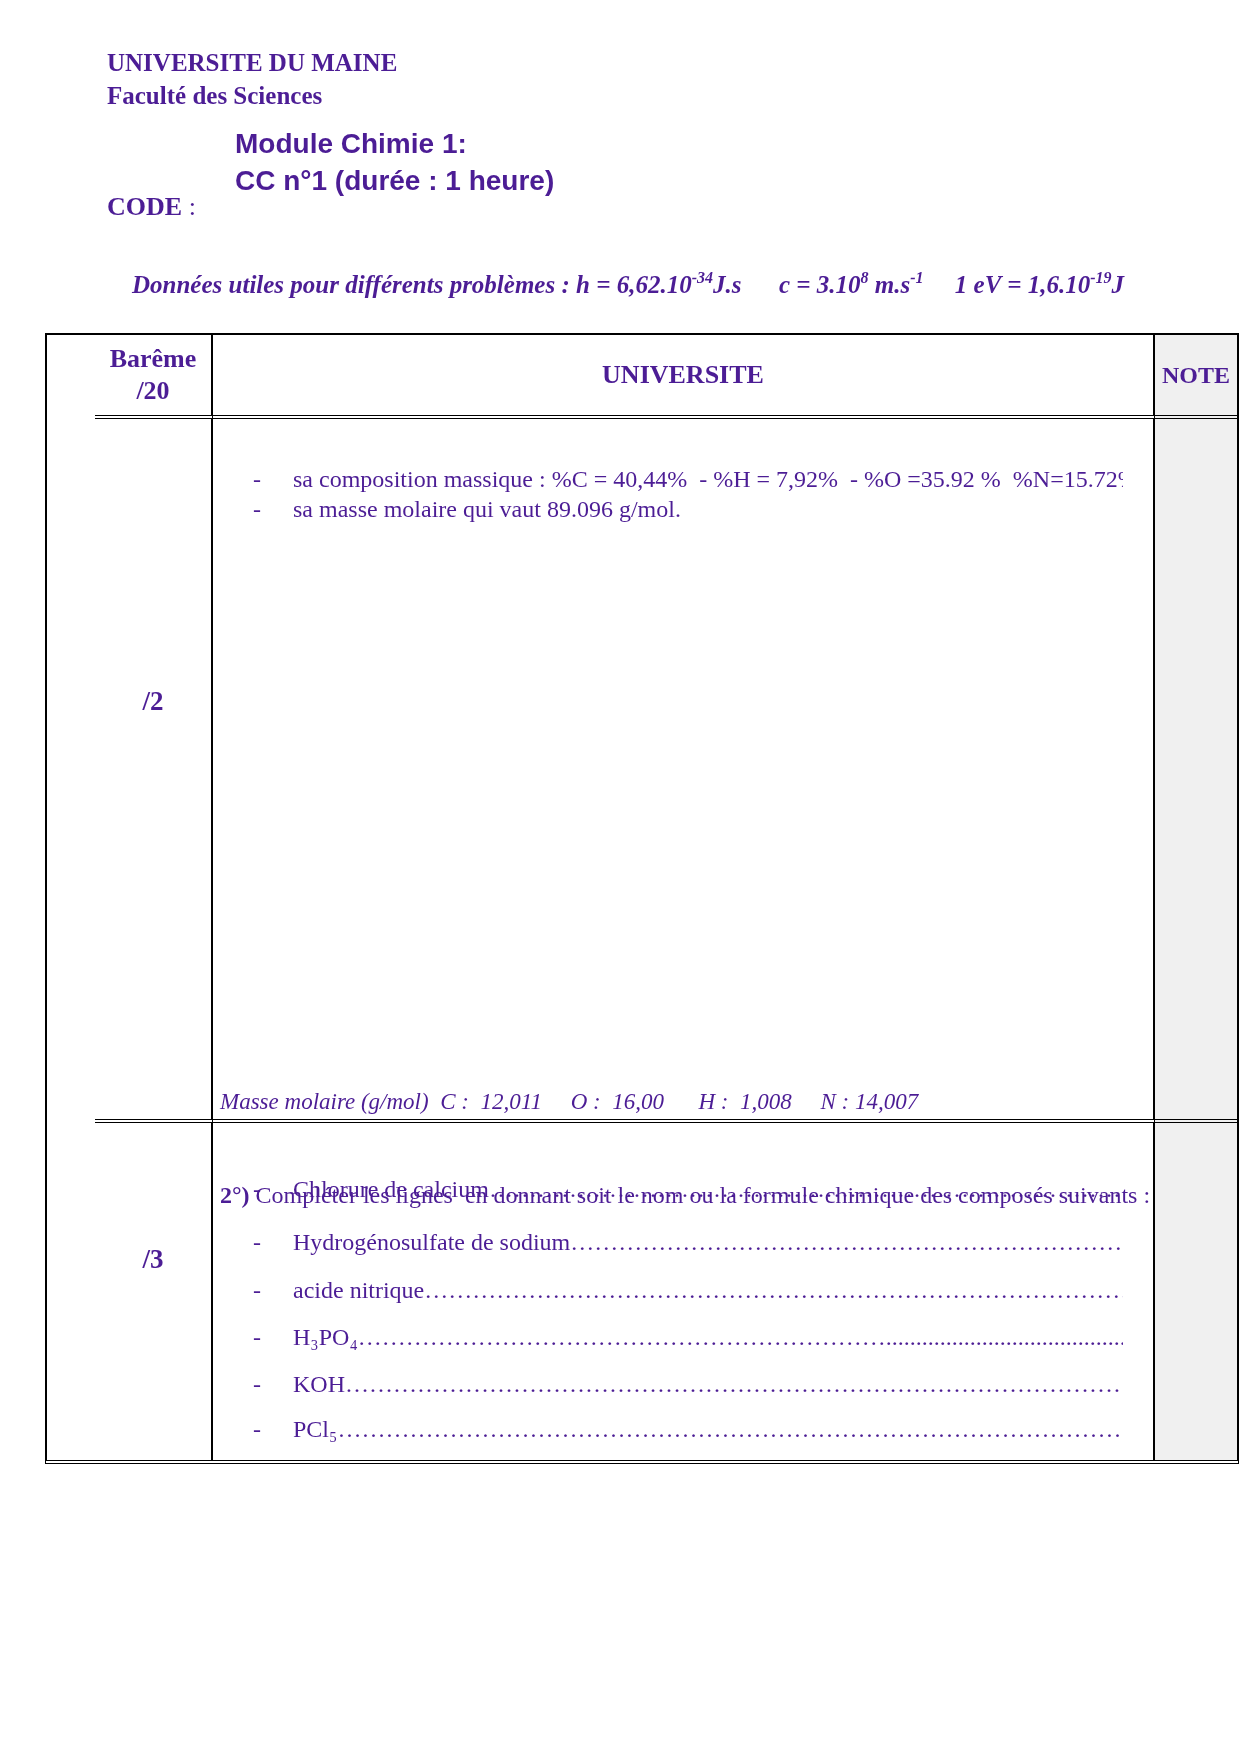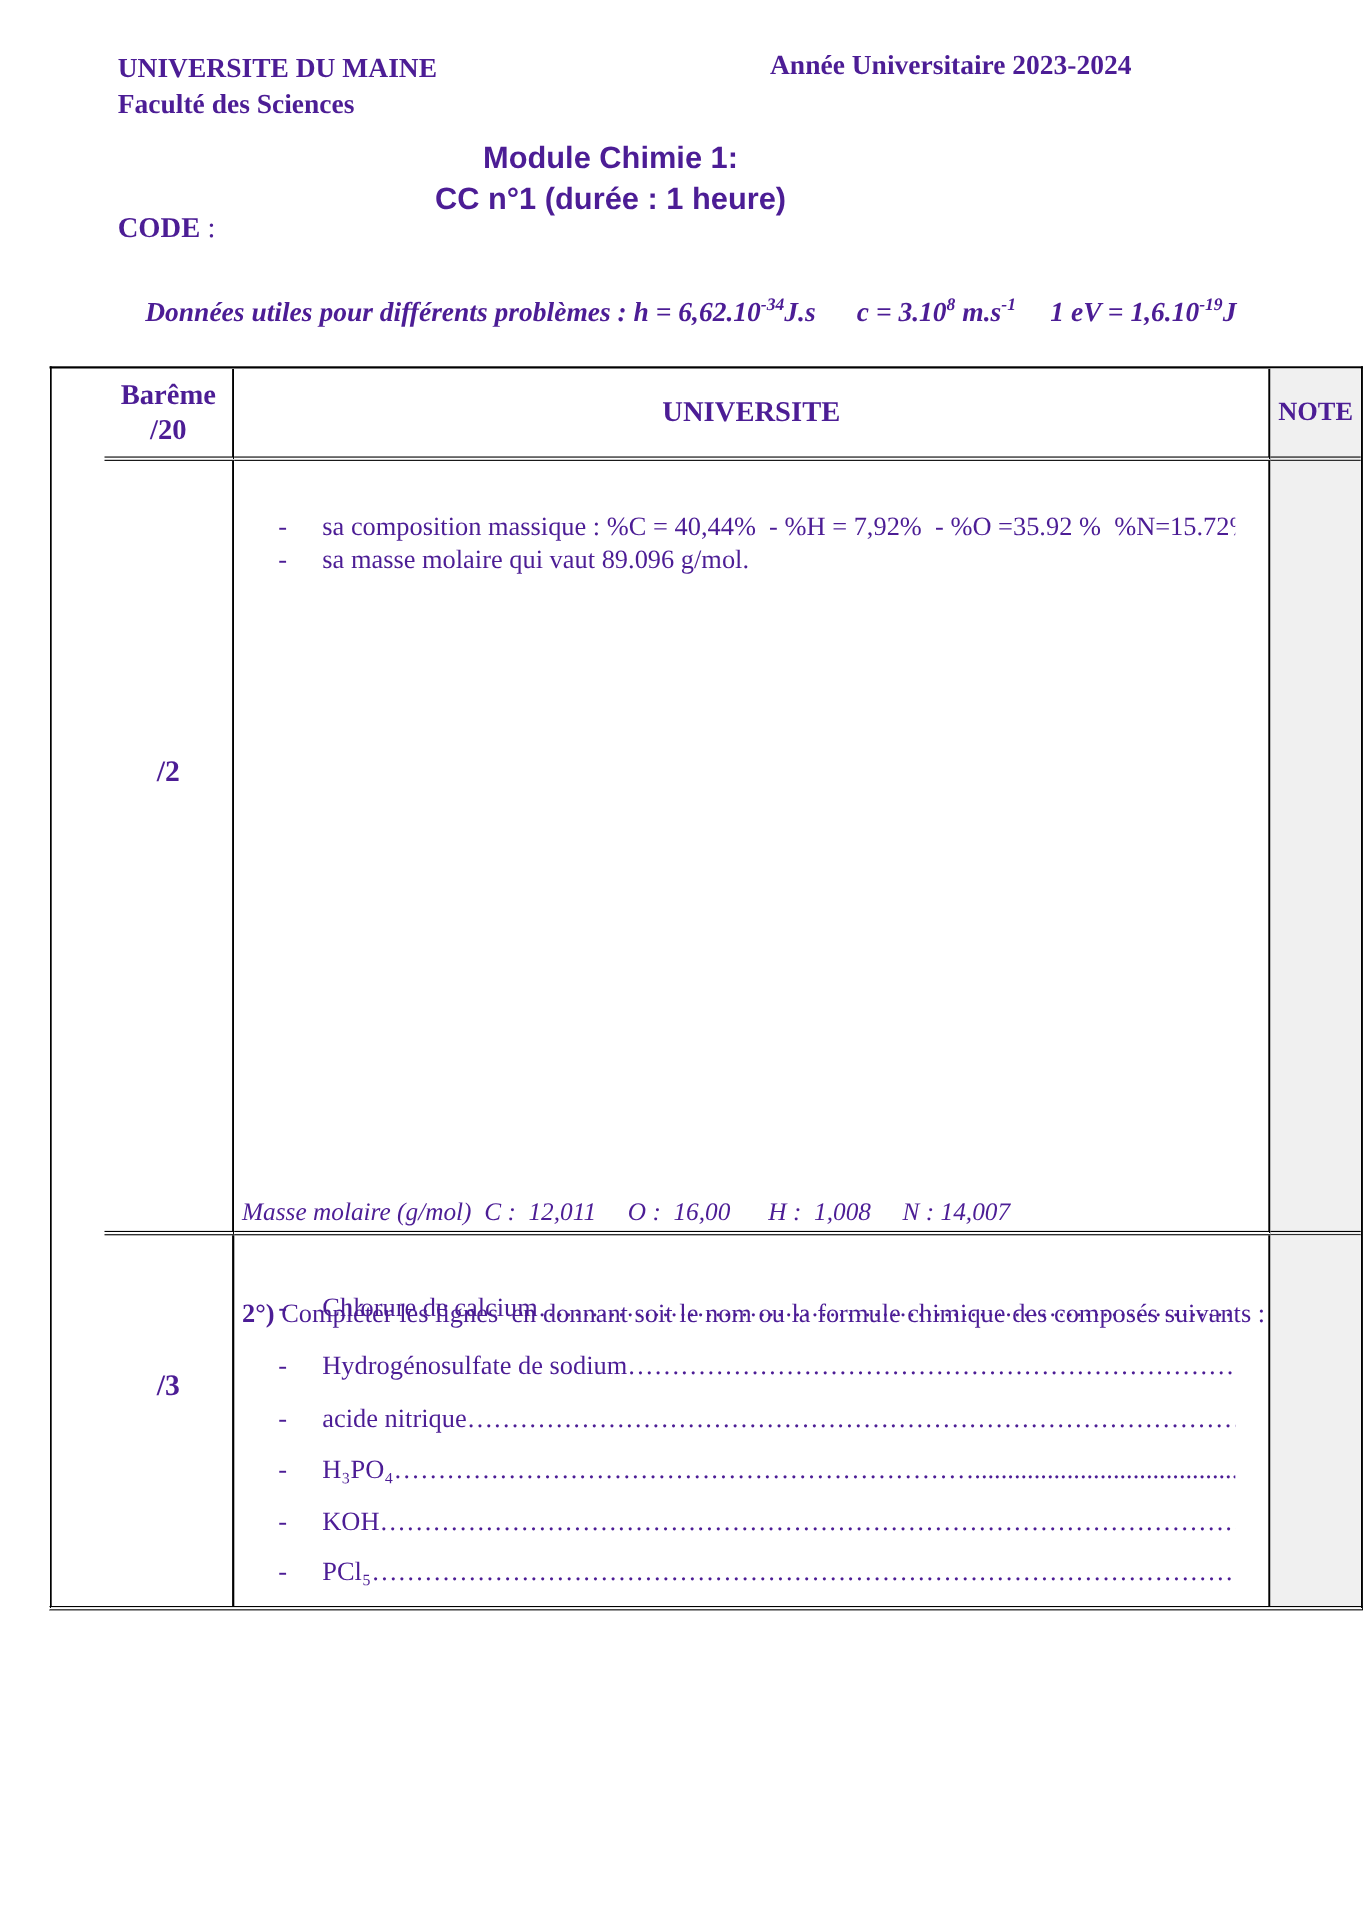--- a/index.html
+++ b/index.html
@@ -14,21 +14,21 @@
   
   .hdr-left { position:absolute; left:107px; top:46px; font-size:25px; font-weight:bold; line-height:33px; }
   .hdr-right { position:absolute; left:700px; top:46px; font-size:25px; font-weight:bold; }
 
   
   .score-box { position:absolute; left:1055px; top:114px; width:132px; height:118px; border:3px solid #000; box-sizing:border-box; }
   .score-box svg { position:absolute; left:0; top:0; width:100%; height:100%; }
   .score-val { position:absolute; right:9px; bottom:6px; font-size:29px; font-weight:bold; }
 
   
-  .title-block { position:absolute; left:235px; top:125px; width:640px; text-align:center;
+  .title-block { position:absolute; left:235px; top:125px; width:640px; 
     font-family:"Liberation Sans", sans-serif; font-weight:bold; font-size:28px; line-height:37px; }
 
   .code-line { position:absolute; left:107px; top:192px; font-size:26px; }
   .code-line .sep { font-weight:normal; }
 
   .data-line { position:absolute; left:107px; top:243px; font-size:25px; font-weight:bold; font-style:italic; white-space:pre; }
   .data-line .sup { font-size:16px; position:relative; top:-10px; }
 
   
   .exam-table {
@@ -56,21 +56,20 @@
 </head>
 <body>
 
 <div class="page">
 
   <div class="hdr-left">
     <div>UNIVERSITE DU MAINE</div>
     <div>Faculté des Sciences</div>
   </div>
 
-  <div class="hdr-right">Année Universitaire 2023-2024</div>
 
 
   <div class="title-block">
     <div>Module Chimie 1:</div>
     <div>CC n°1 (durée : 1 heure)</div>
   </div>
 
   <div class="code-line">
     <span class="b">CODE</span><span class="sep"> :</span>
   </div>

